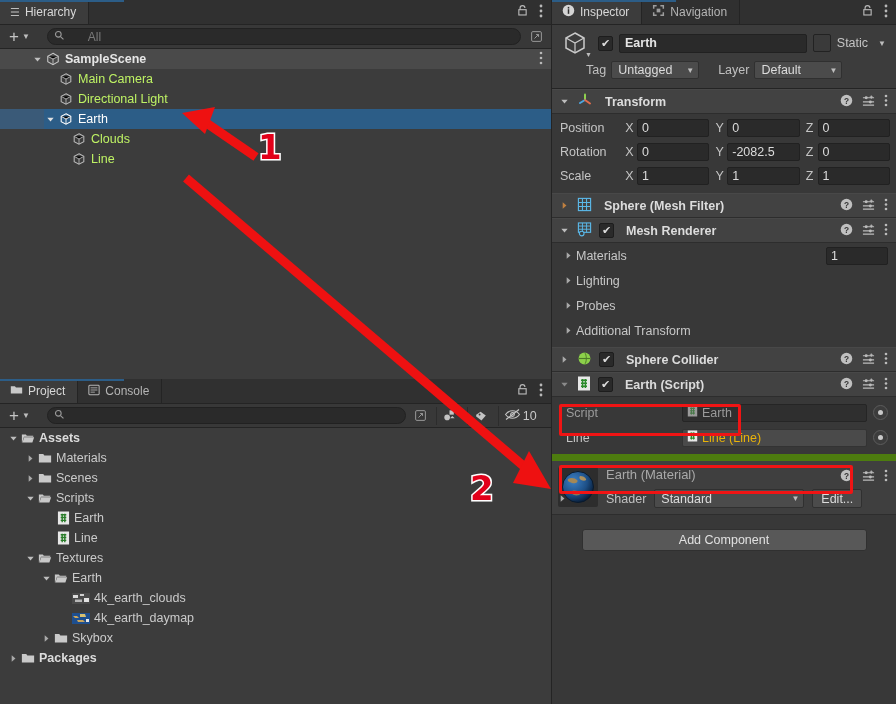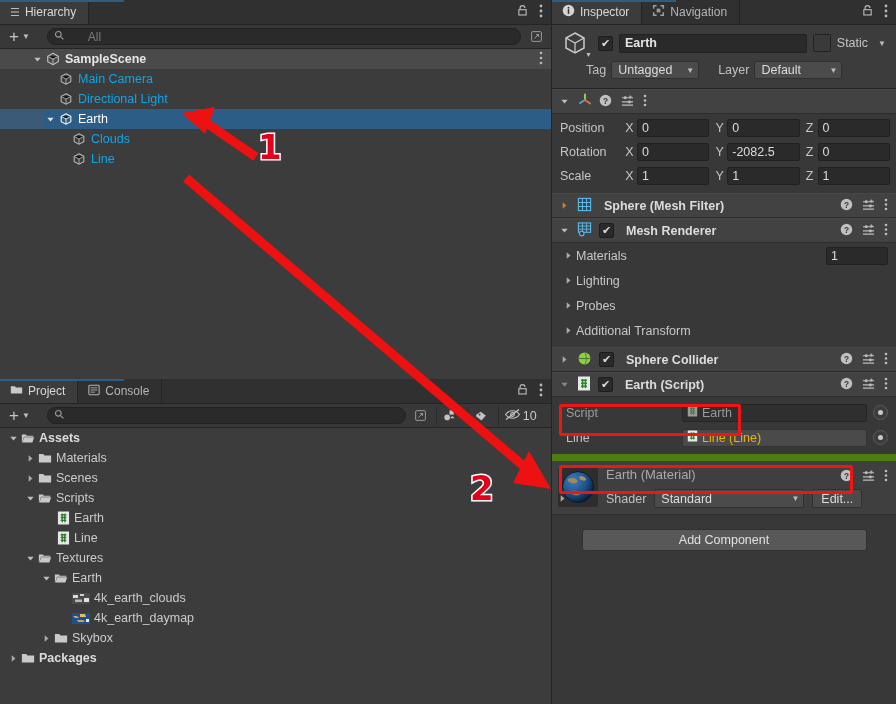--- a/index.html
+++ b/index.html
@@ -45,21 +45,21 @@
   .searchbox .ph{color:#7a7a7a;}
   .iconbtn{
     width:22px;height:18px;display:flex;align-items:center;justify-content:center;
     color:#b0b0b0;
   }
 
   
   .tree { position:absolute; left:0; right:0; top:49px; bottom:0; background:#3c3c3c; }
   .trow{
     height:20px; display:flex; align-items:center; font-size:12.5px;
-    color:#0ea5e9; white-space:nowrap; position:relative;
+    color:#bef264; white-space:nowrap; position:relative;
   }
   .trow.scene{background:#4a4a4a;color:#e6e6e6;font-weight:bold;}
   .trow.sel{background:#2c5d87;color:#ffffff;}
   .trow.sel .lmargin{position:absolute;left:0;top:0;width:44px;height:20px;background:#3a5a78;}
   .tw{width:13px;display:inline-flex;justify-content:center;align-items:center;flex:0 0 13px;}
   .tw svg{display:block;}
   .glyph{width:18px;flex:0 0 18px;display:inline-flex;justify-content:center;align-items:center;}
   .tlabel{padding-left:3px;}
   .rowdots{position:absolute;right:8px;top:2px;color:#b4b4b4;}
 
@@ -647,20 +647,21 @@
             <path d="M1.5 3L5 7.2L8.5 3z" fill="#bdbdbd"></path>
           </svg>
         </span>
       <span>
         <svg width="16" height="16" viewBox="0 0 16 16">
             <path d="M8 8L8 2.5" stroke="#8fd14f" stroke-width="2" stroke-linecap="round"></path>
             <path d="M8 8L3 11" stroke="#4da6e0" stroke-width="2" stroke-linecap="round"></path>
             <path d="M8 8L13 11.5" stroke="#e06c4d" stroke-width="2" stroke-linecap="round"></path>
           </svg>
       </span>
+      <span class="comp-title">Transform</span>
       <span class="comp-icons">
         <span><svg width="13" height="13" viewBox="0 0 14 14">
               <circle cx="7" cy="7" r="6.2" fill="#c0c0c0"></circle>
               <text x="7" y="10.3" font-size="9" font-family="Liberation Sans, sans-serif" fill="#383838" text-anchor="middle" font-weight="bold">?</text>
             </svg></span>
         <span><svg width="13" height="13" viewBox="0 0 14 14">
               <path d="M1 4h12M1 8.5h12M1 12h12" stroke="#bcbcbc" stroke-width="1.2"></path>
               <circle cx="4.5" cy="4" r="1.6" fill="#bcbcbc"></circle>
               <circle cx="9" cy="8.5" r="1.6" fill="#bcbcbc"></circle>
               <path d="M10 1.5v3.5M8.3 3.2h3.4" stroke="#bcbcbc" stroke-width="1.1"></path>

